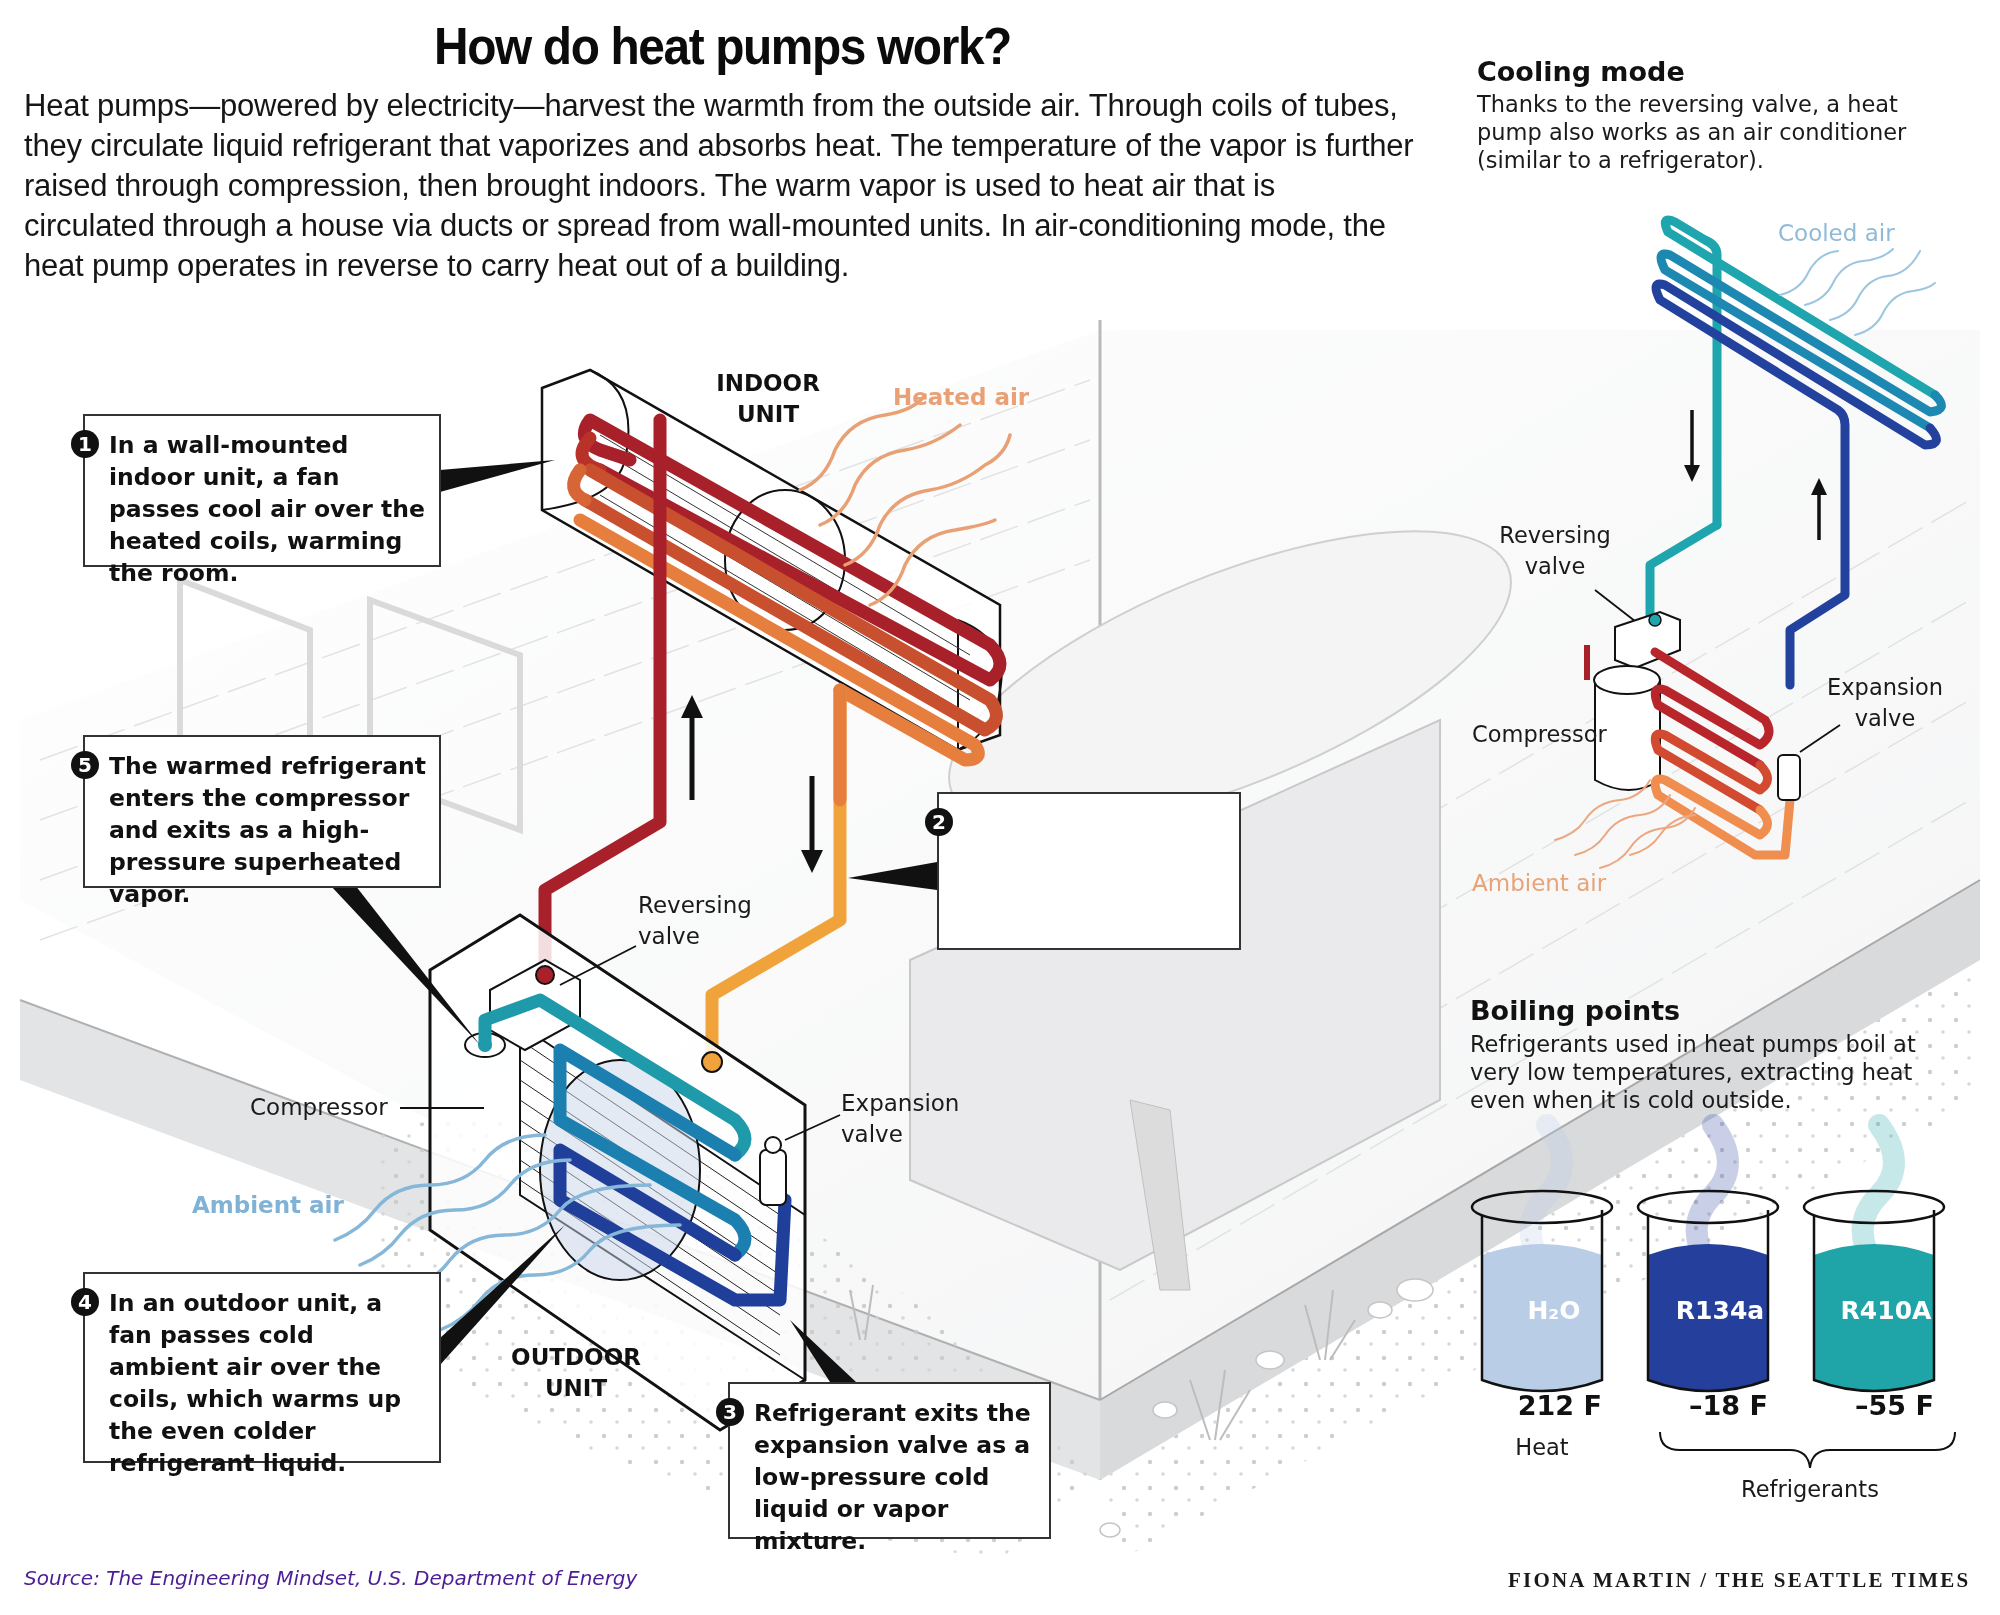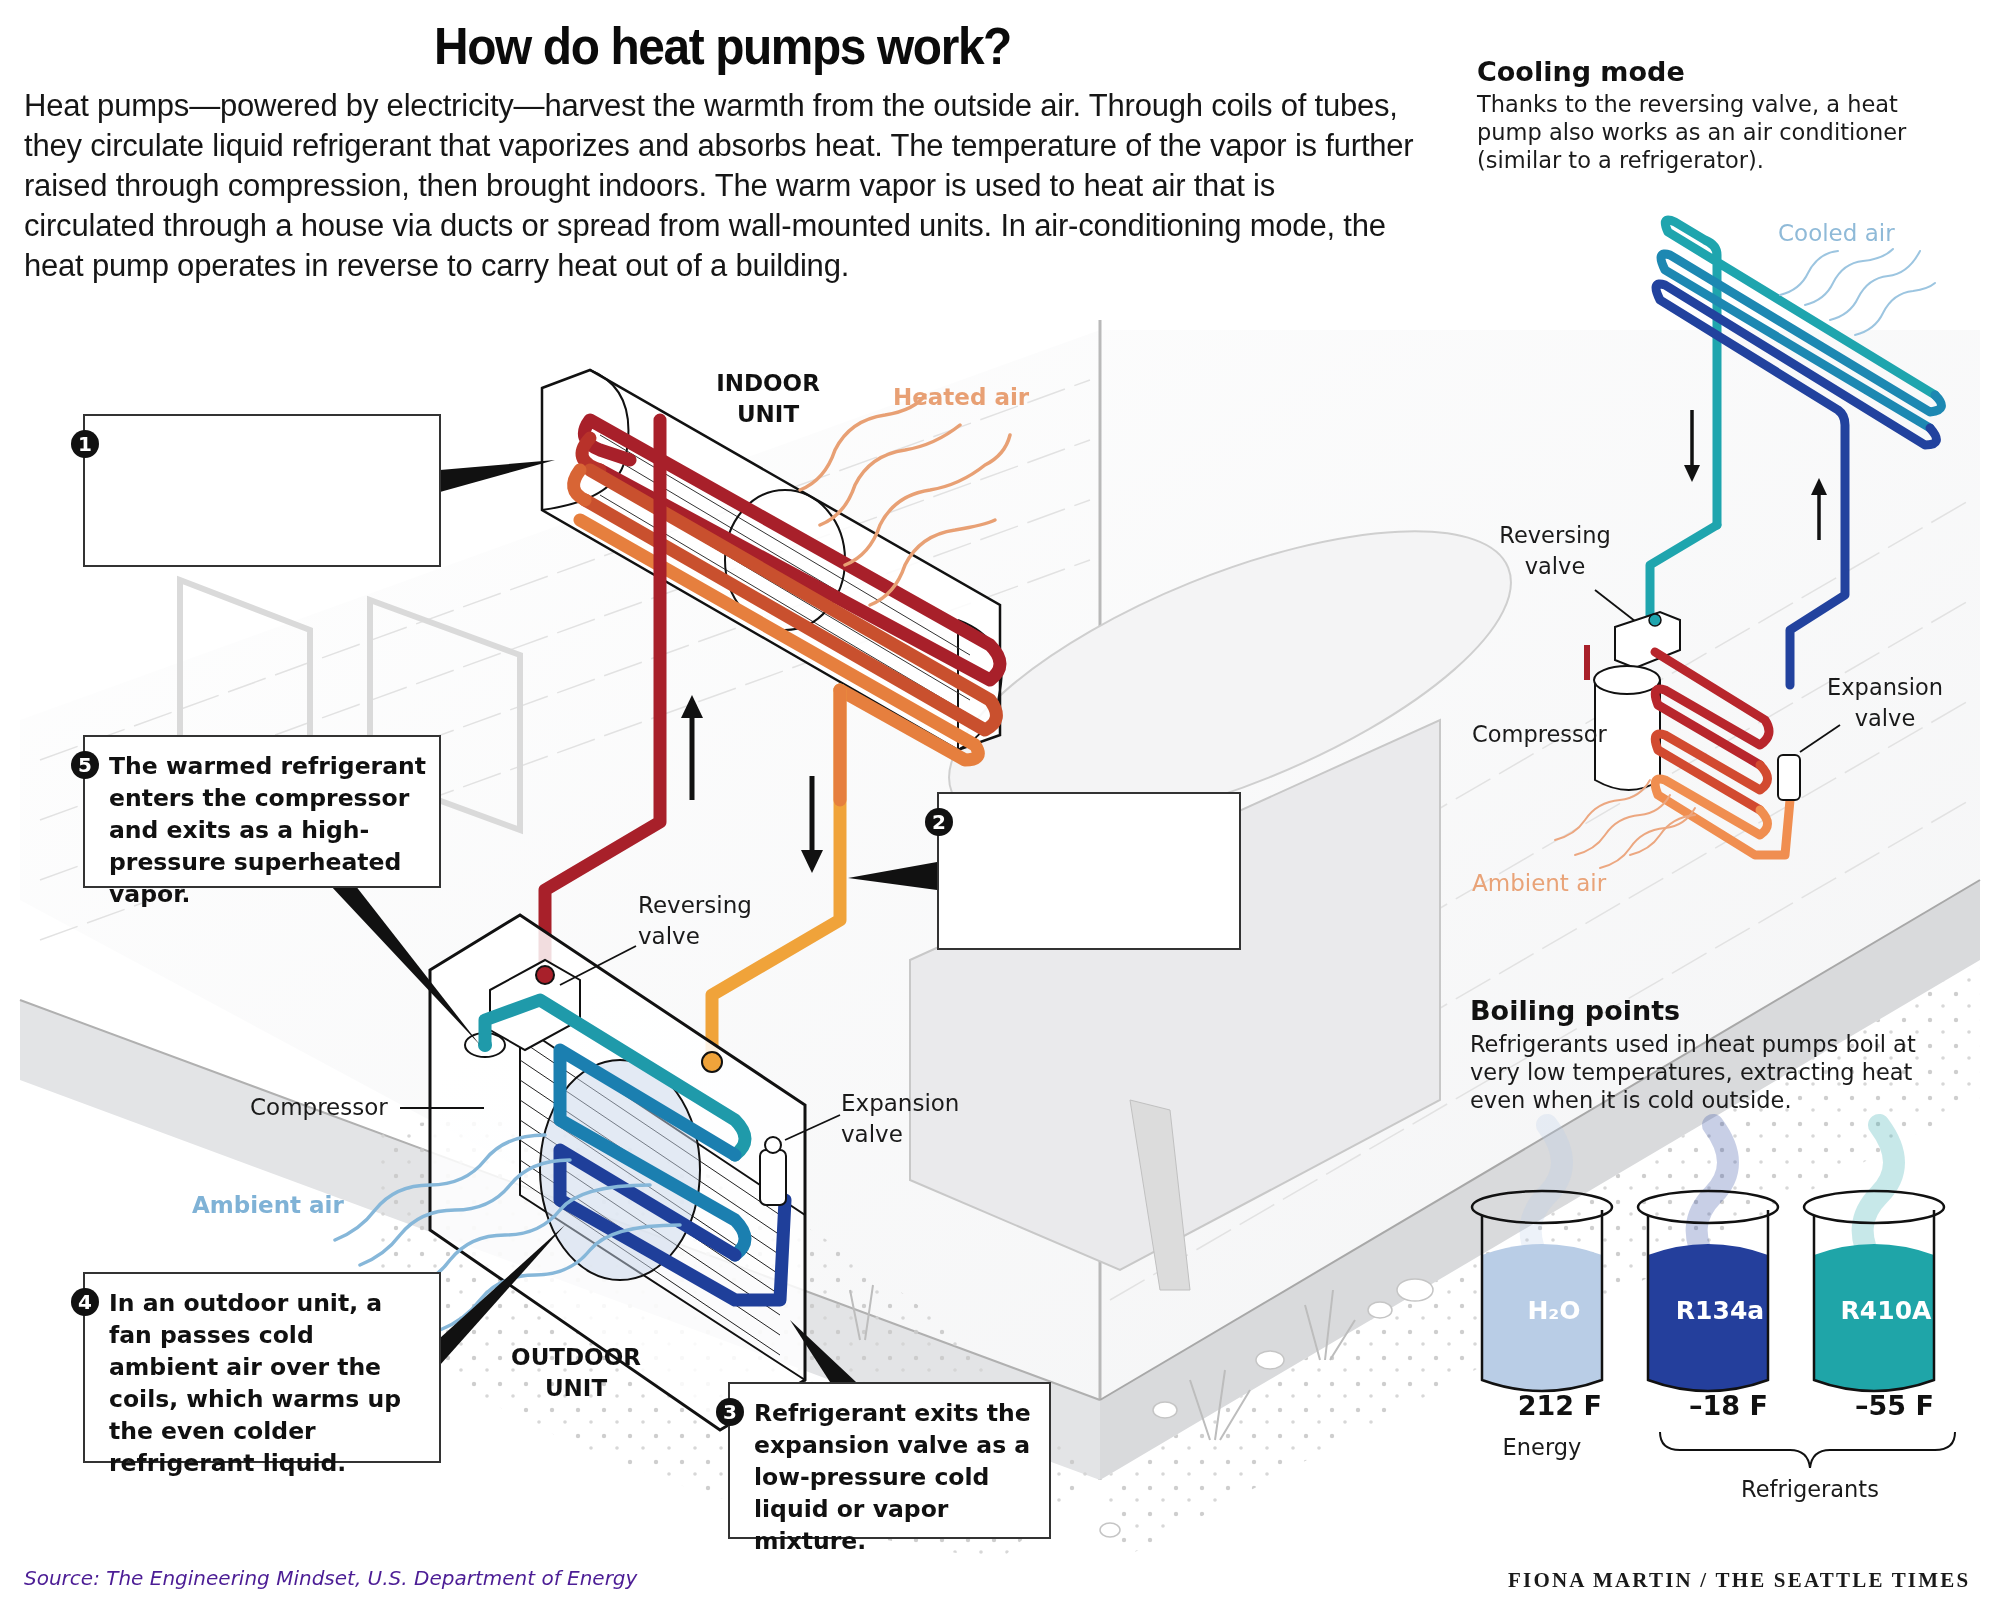--- a/index.html
+++ b/index.html
@@ -271,20 +271,21 @@
 </svg>
 
 <div class="abs panel" style="left:1445px;top:24px;width:532px;height:902px;z-index:-1;"></div>
 <div class="abs panel" style="left:1439px;top:959px;width:538px;height:580px;z-index:-1;"></div>
 
 <div class="abs title">How do heat pumps work?</div>
 <div class="abs intro">Heat pumps—powered by electricity—harvest the warmth from the outside air. Through coils of tubes, they circulate liquid refrigerant that vaporizes and absorbs heat. The temperature of the vapor is further raised through compression, then brought indoors. The warm vapor is used to heat air that is circulated through a house via ducts or spread from wall-mounted units. In air-conditioning mode, the heat pump operates in reverse to carry heat out of a building.</div>
 
 <div class="abs callout" style="left:83px;top:414px;width:358px;height:153px;">
   <span class="num">1</span>
+  <span>In a wall-mounted indoor unit, a fan passes cool air over the heated coils, warming the room.</span>
 </div>
 <div class="abs callout" style="left:937px;top:792px;width:304px;height:158px;">
   <span class="num">2</span>
 </div>
 <div class="abs callout" style="left:728px;top:1382px;width:323px;height:157px;">
   <span class="num">3</span>
   <span>Refrigerant exits the expansion valve as a low-pressure cold liquid or vapor mixture.</span>
 </div>
 <div class="abs callout" style="left:83px;top:1272px;width:358px;height:191px;">
   <span class="num">4</span>
@@ -332,17 +333,17 @@
 <div class="abs panel-title" style="left:1470px;top:995px;">Boiling points</div>
 <div class="abs panel-text" style="left:1470px;top:1030px;width:470px;">Refrigerants used in heat pumps boil at very low temperatures, extracting heat even when it is cold outside.</div>
 
 <div class="abs beaker-name" style="left:1482px;top:1296px;width:120px;">H₂O</div>
 <div class="abs beaker-name" style="left:1648px;top:1296px;width:120px;">R134a</div>
 <div class="abs beaker-name" style="left:1814px;top:1296px;width:120px;">R410A</div>
 
 <div class="abs temp" style="left:1482px;top:1390px;width:120px;">212 F</div>
 <div class="abs temp" style="left:1648px;top:1390px;width:120px;">–18 F</div>
 <div class="abs temp" style="left:1814px;top:1390px;width:120px;">–55 F</div>
-<div class="abs small-label" style="left:1482px;top:1432px;width:120px;">Energy</div>
+<div class="abs small-label" style="left:1482px;top:1432px;width:120px;">Heat</div>
 <div class="abs small-label" style="left:1700px;top:1474px;width:220px;">Refrigerants</div>
 
 <div class="abs source">Source: The Engineering Mindset, U.S. Department of Energy</div>
 <div class="abs credit">FIONA MARTIN / THE SEATTLE TIMES</div>
 
 </body></html>

